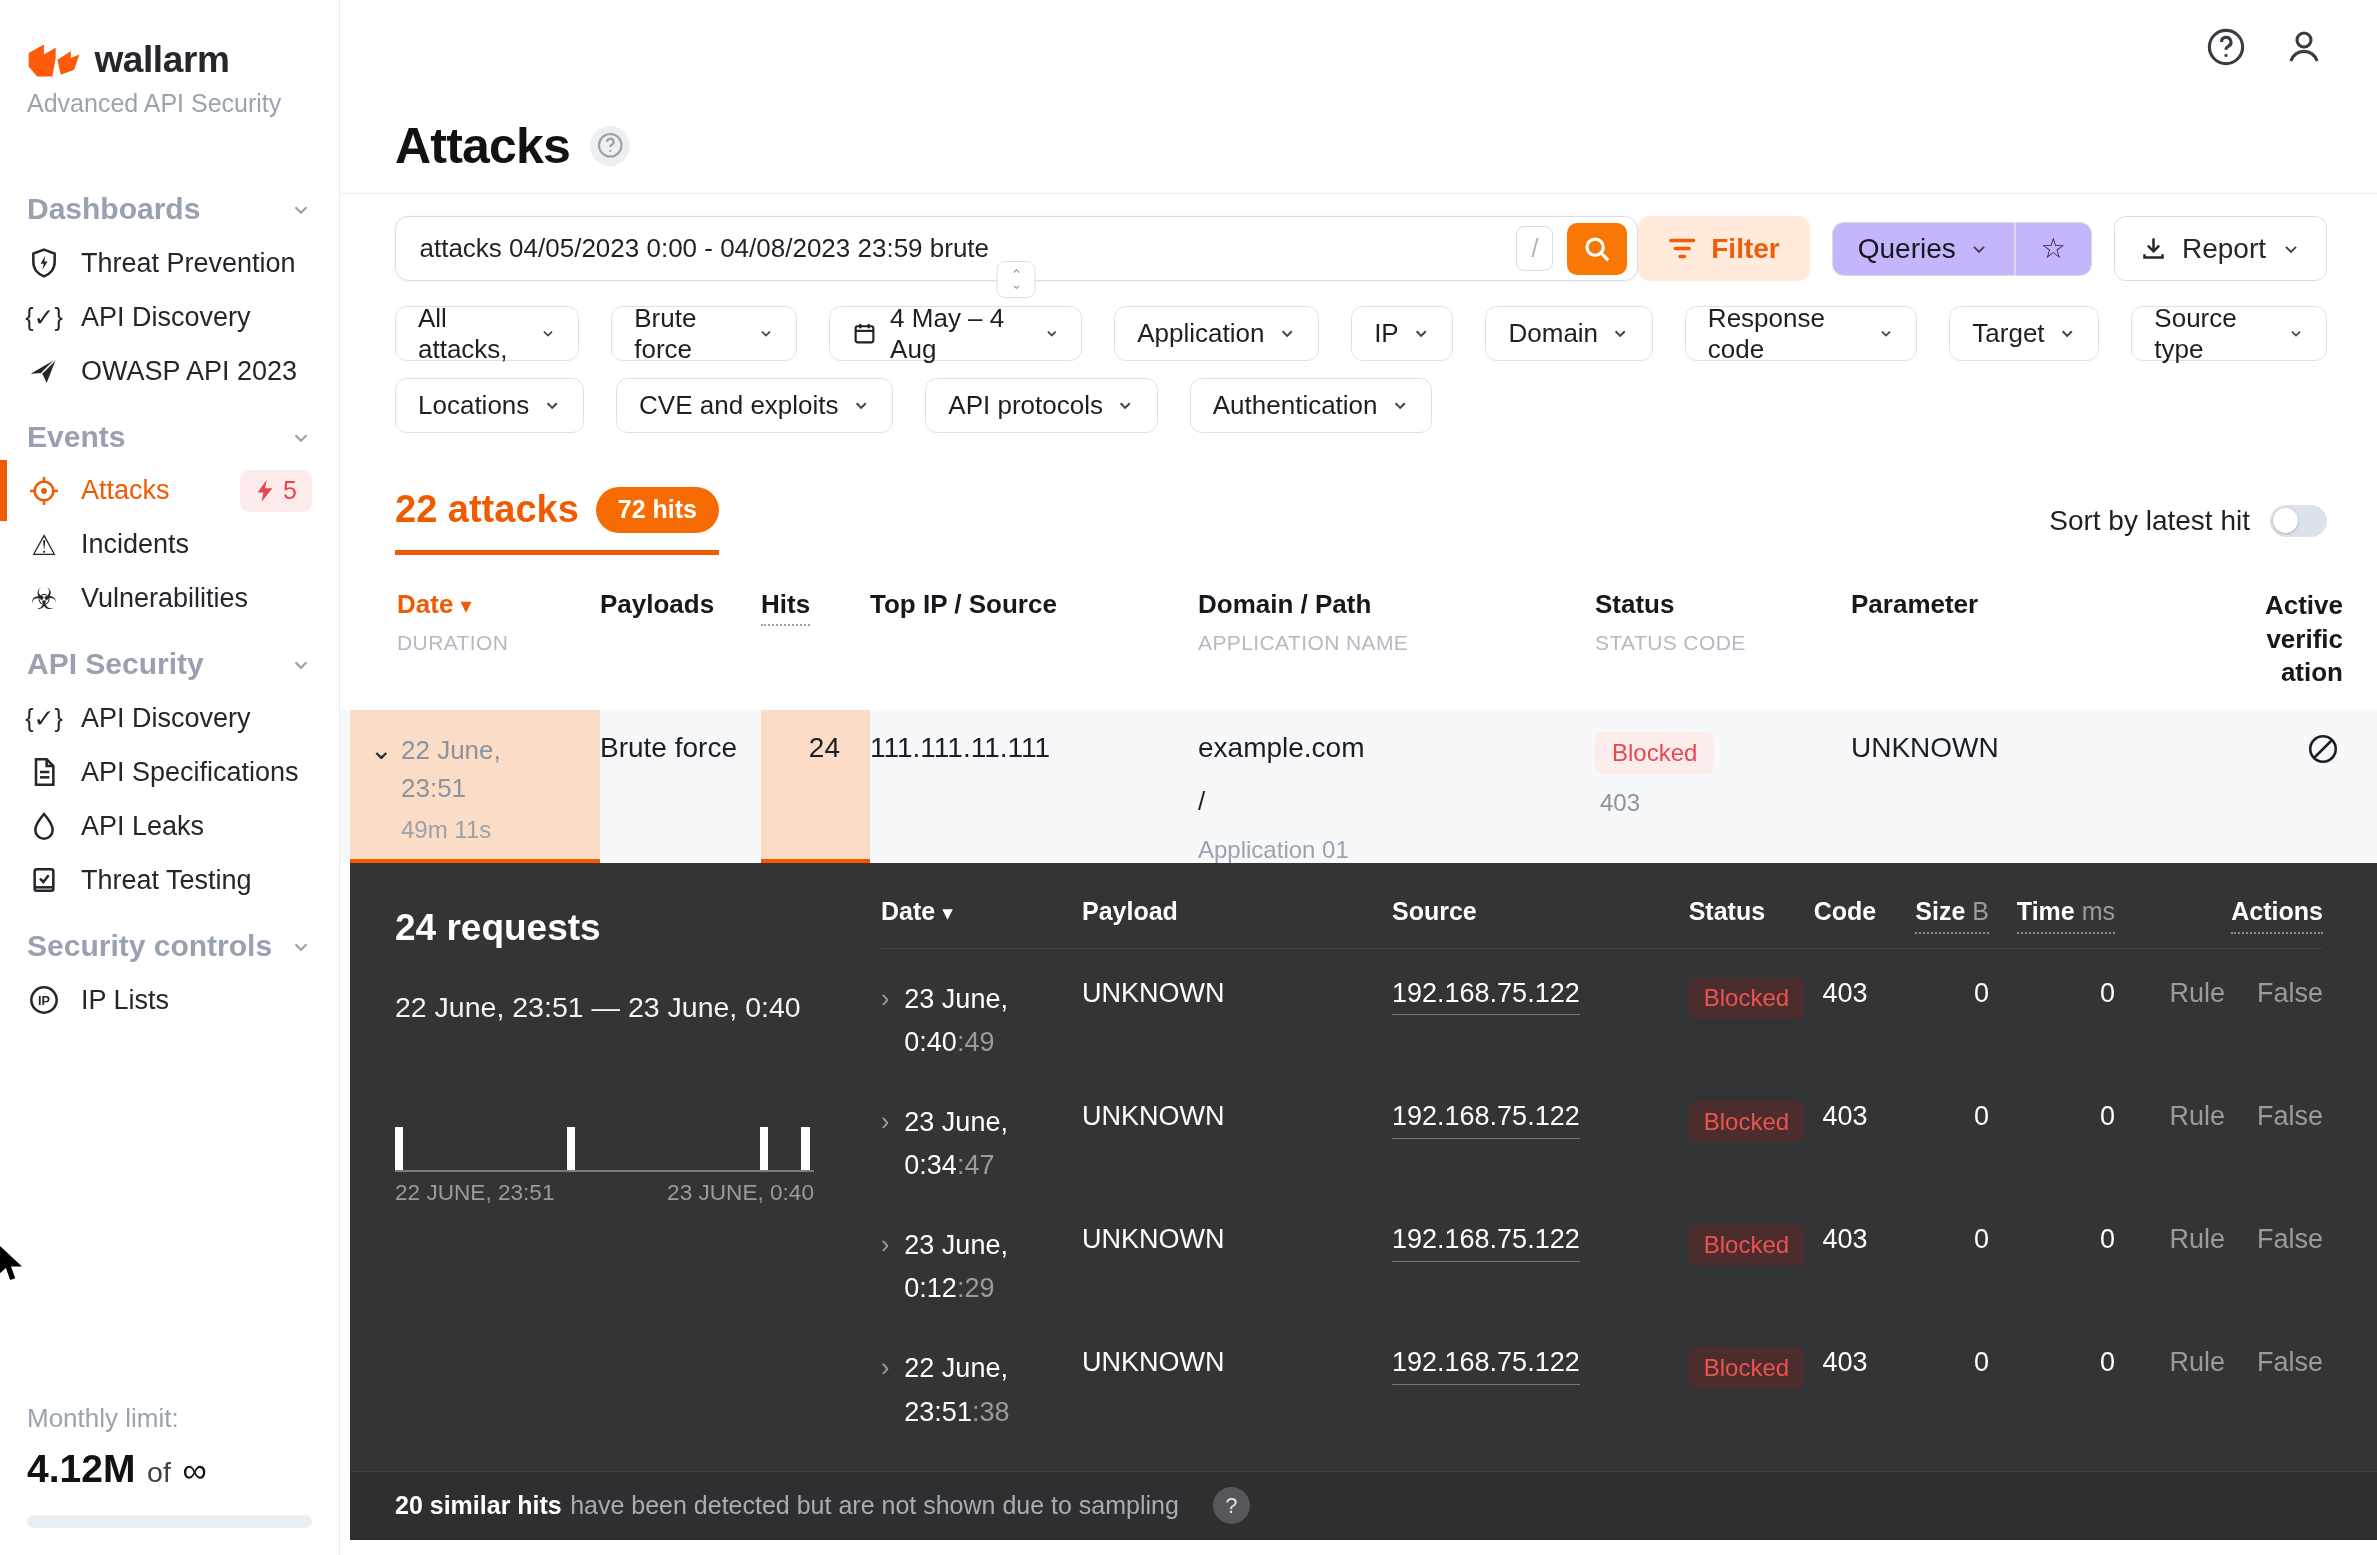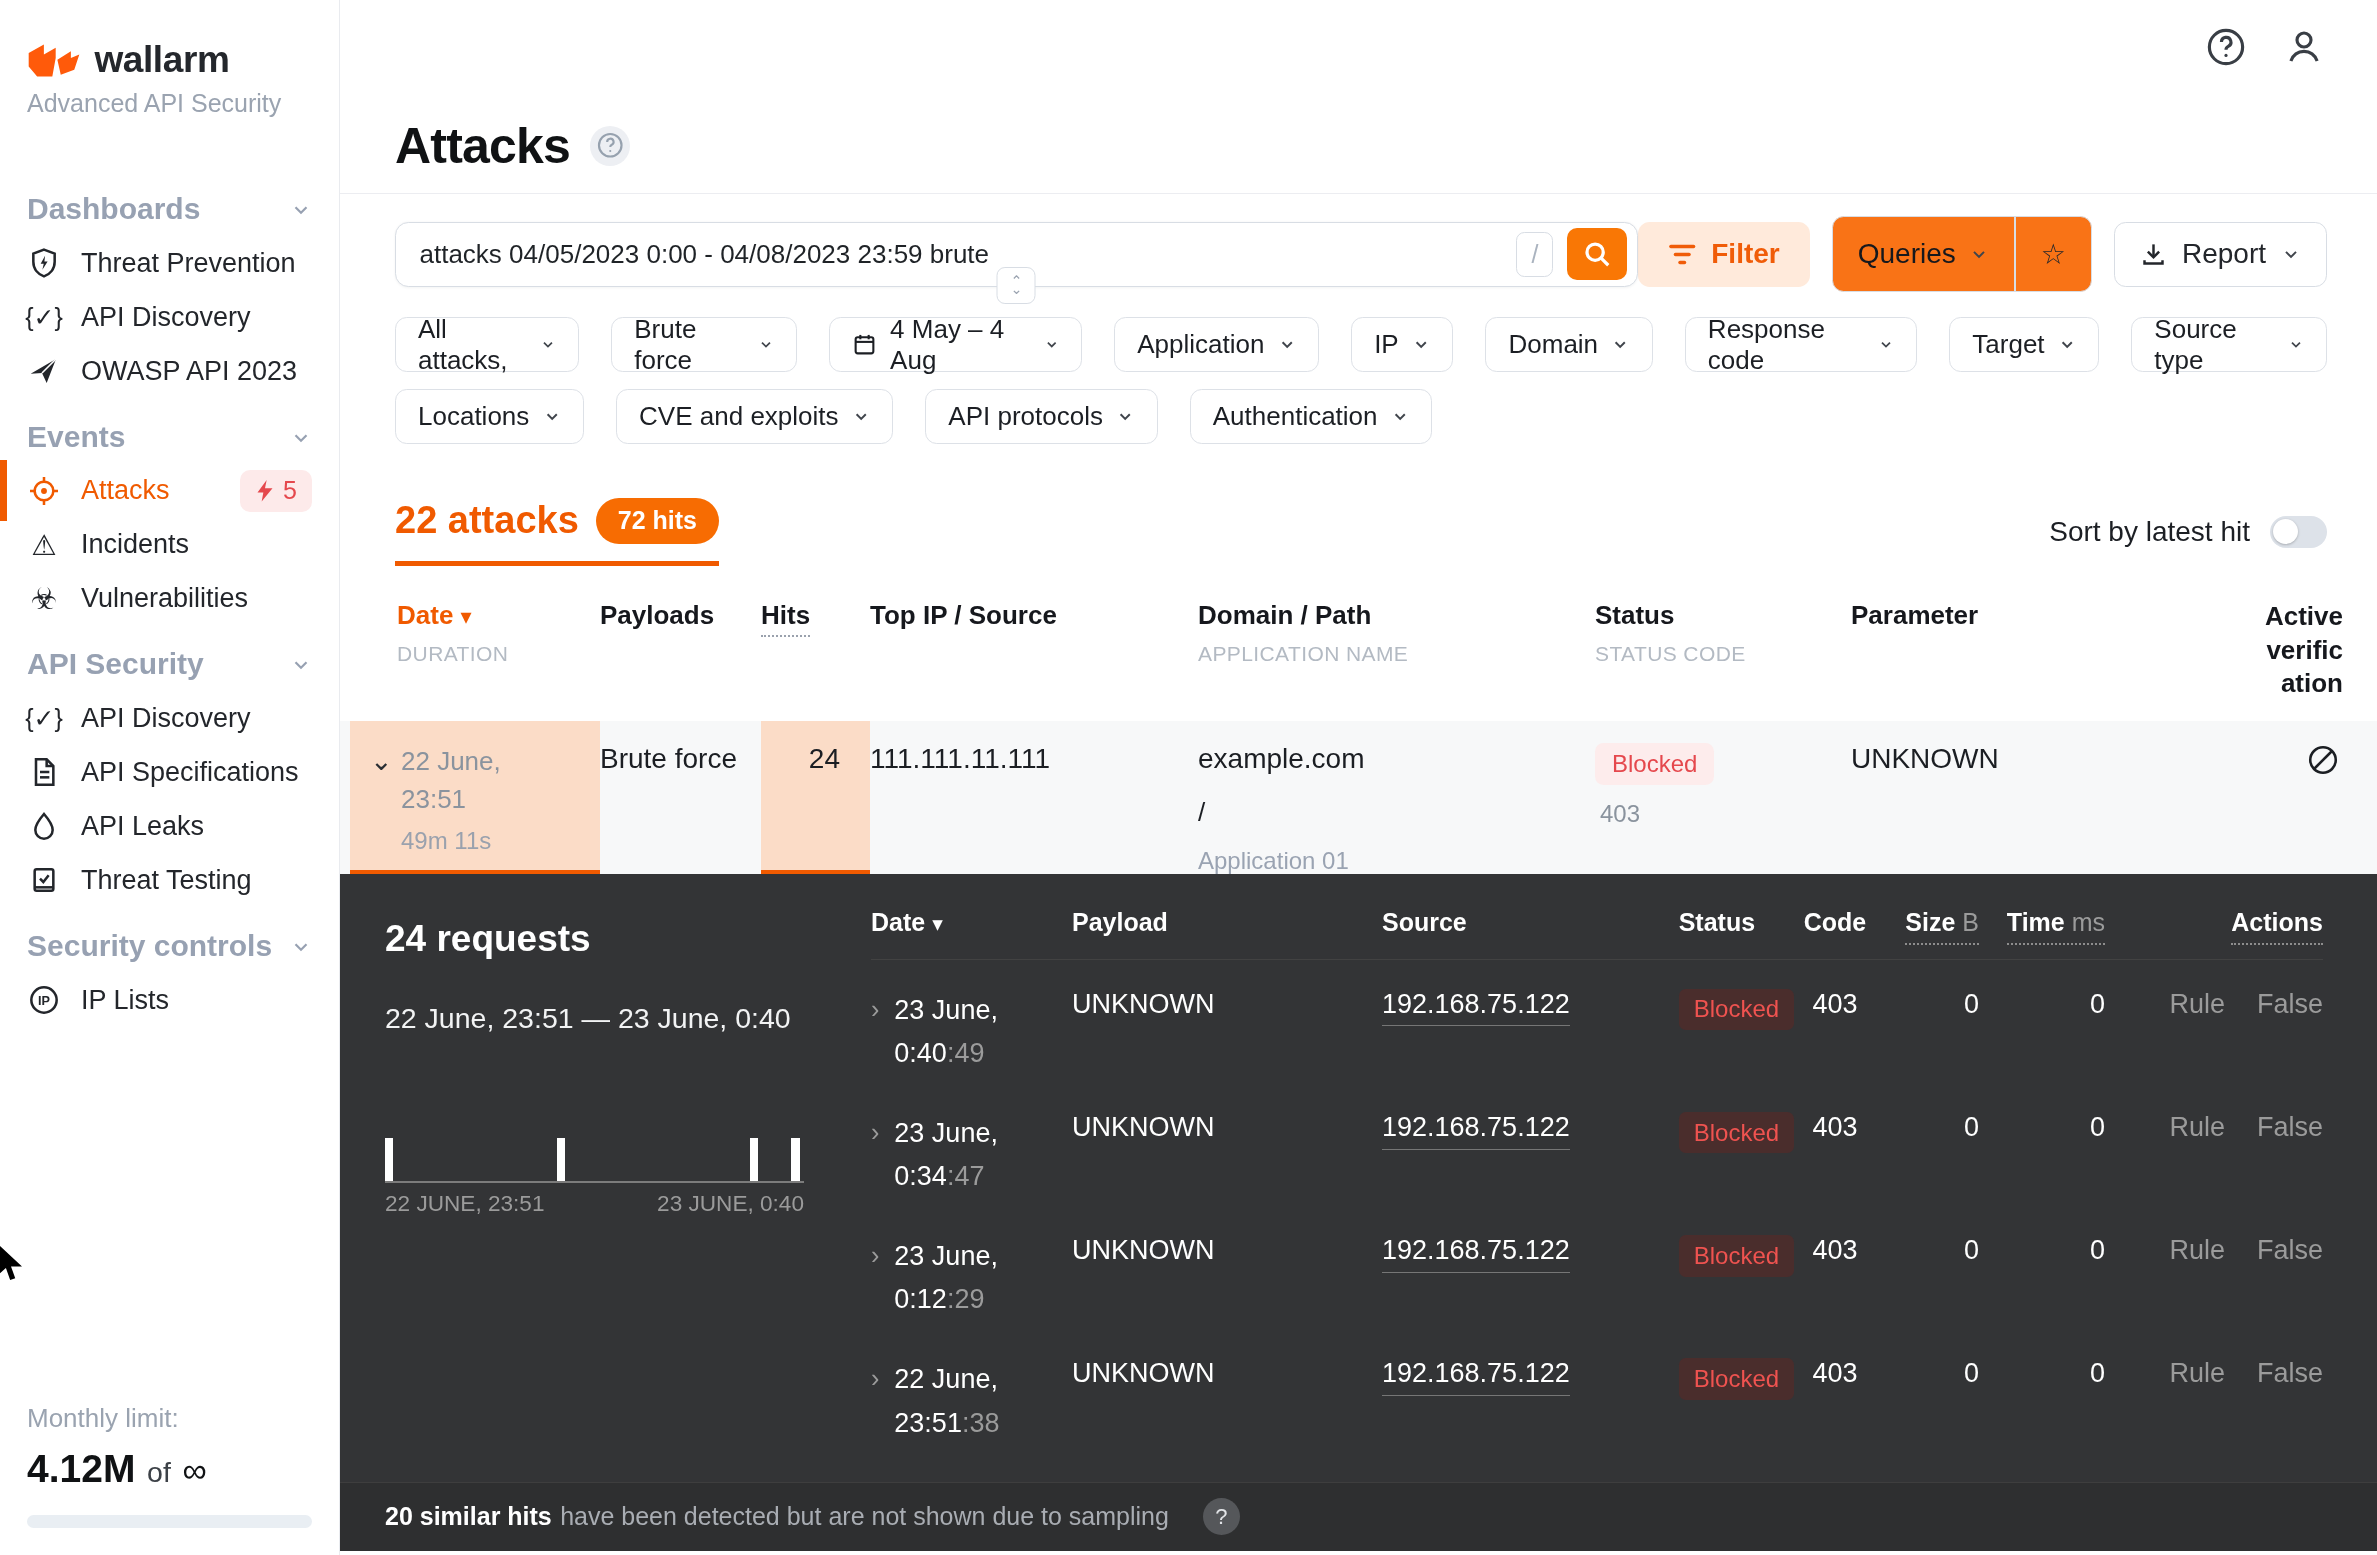--- a/index.html
+++ b/index.html
@@ -45,21 +45,21 @@
   .search-row { margin:22px 50px 0 55px; display:flex; align-items:center; }
   .search-box { position:relative; width:1321px; height:65px; border:1.7px solid #d8dde4; border-radius:13.4px; background:#fff; display:flex; align-items:center; padding:0 10px 0 23.5px; box-shadow:0 0.8px 2.5px rgba(20,30,40,.05); }
   .search-text { font-size:26px; color:#1f2327; white-space:nowrap; flex:1; outline:none; border:none; font-family:inherit; background:transparent; }
   .slash-key { width:37px; height:45px; border:1.7px solid #d8dde4; border-radius:8.4px; color:#aab3bf; font-size:25px; display:grid; place-items:center; flex:none; }
   .search-btn { width:60px; height:52px; margin-left:13.4px; background:#f97705; border:none; border-radius:10px; display:grid; place-items:center; cursor:pointer; flex:none; }
   .search-expander { position:absolute; left:50%; bottom:-18.4px; transform:translateX(-50%); width:39px; height:37px; background:#fff; border:1.7px solid #d8dde4; border-radius:8.4px; display:flex; flex-direction:column; align-items:center; justify-content:center; color:#9aa3b0; cursor:pointer; }
   .search-expander span { font-size:14.3px; line-height:0.62; }
   .toolbar { margin-left:auto; display:flex; align-items:center; gap:22px; }
   .btn { height:65px; display:flex; align-items:center; gap:15px; font-size:28px; border-radius:11.7px; cursor:pointer; background:#fff; border:1.7px solid #d8dde4; color:#23262b; padding:0 25px; }
   .btn-filter { background:#ffeadb; border:none; color:#f05c08; font-weight:bold; padding:0 30px; }
-  .btn-group { display:flex; align-items:stretch; border:1.7px solid #d8dde4; border-radius:11.7px; overflow:hidden; height:76px; background:#f97316; }
+  .btn-group { display:flex; align-items:stretch; border:1.7px solid #d8dde4; border-radius:11.7px; overflow:hidden; height:54px; background:#c4b5fd; }
   .btn-group .seg { display:flex; align-items:center; gap:13.4px; padding:0 25px; font-size:28px; cursor:pointer; }
   .btn-group .divider { width:1.7px; background:#d8dde4; }
   .star-seg { font-size:35px; color:#23262b; padding:0 22px; }
 
   .chips { margin:25px 50px 0 55px; display:flex; gap:32px; }
   .chips.second { margin-top:17px; }
   .chip { height:55px; display:flex; align-items:center; gap:13.4px; padding:0 22px; border:1.7px solid #dde1e7; border-radius:11.7px; font-size:26px; color:#1c1f24; background:#fff; cursor:pointer; }
   .chip .cicon { color:#1c1f24; }
 
   .summary { margin:54px 50px 0 55px; display:flex; align-items:center; }
@@ -91,21 +91,21 @@
   .hl { background:#fbdcc7; border-bottom:5.9px solid #f05a00; }
   .hitscell { text-align:right; padding-right:30px; font-size:28.5px; }
   .domaincell .path { margin-top:22px; font-size:26px; }
   .domaincell .app { margin-top:18.4px; font-size:24px; color:#9aa3b2; }
   .badge-blocked { display:inline-block; background:#fdecec; color:#e5484d; font-size:24px; padding:6.7px 17px; border-radius:8.4px; }
   .statuscode { margin-top:15px; padding-left:5px; font-size:24px; color:#8a939e; }
   .avcell { display:flex; justify-content:flex-end; padding-right:37px; color:#b6bec8; }
   .bottom-row { background:#fff; height:146px; overflow:hidden; }
 
   
-  .panel { margin-left:0; background:#333436; color:#fff; display:flex; flex-direction:column; }
+  .panel { margin-left:10px; background:#333436; color:#fff; display:flex; flex-direction:column; }
   .panel-top { display:flex; }
   .panel-left { width:531px; flex:none; padding:44px 0 0 45px; }
   .panel-title { font-size:37px; font-weight:bold; color:#fff; }
   .trigger-badge { margin-top:54px; display:inline-flex; align-items:center; gap:11.7px; background:#45432c; color:#cdc9b4; font-size:25px; padding:10px 20px; border-radius:10px; cursor:pointer; }
   .range-text { margin-top:42px; font-size:28.5px; color:#f2f3f4; }
   .mini-chart { margin-top:77px; position:relative; width:419px; height:105px; }
   .mini-chart .baseline { position:absolute; left:0; right:0; bottom:34px; height:1.7px; background:#7c7c7c; }
   .mini-chart .bar { position:absolute; bottom:34px; width:8.4px; height:45px; background:#fff; }
   .chart-labels { position:absolute; left:0; right:0; bottom:0; display:flex; justify-content:space-between; font-size:22.6px; color:#9b9b9b; }
 

